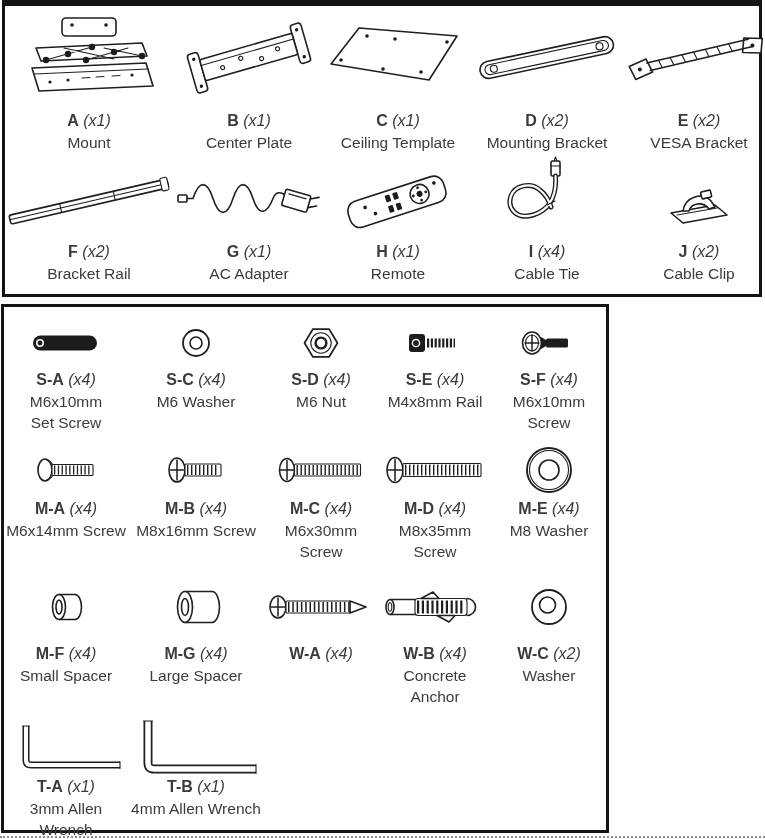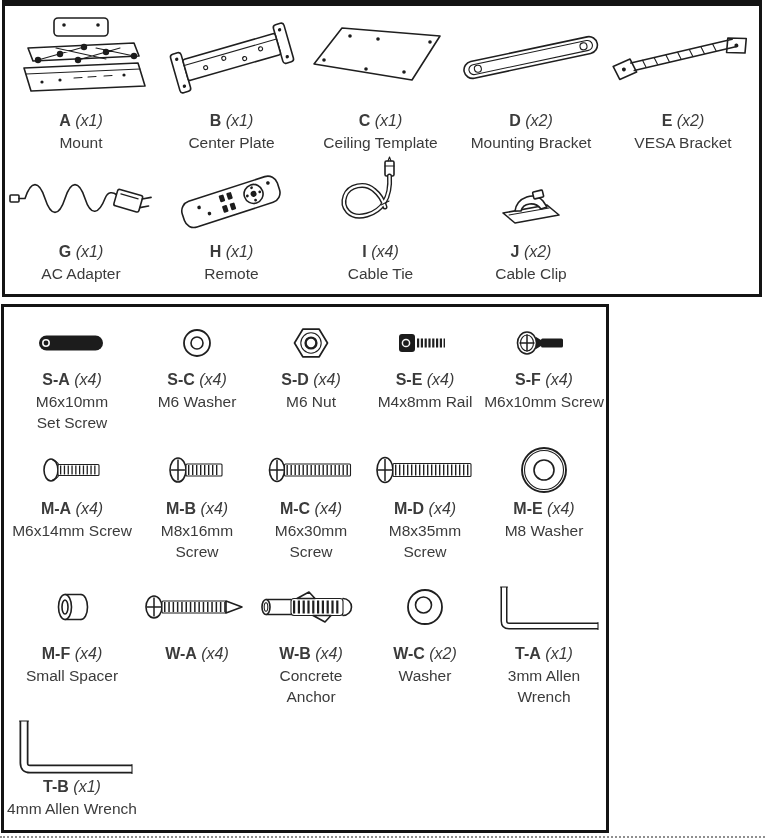--- a/index.html
+++ b/index.html
@@ -141,20 +141,36 @@
   </svg>
           </div>
     <div class="label">
       <span class="code">E</span>
       <span class="qty">(x2)</span>
     </div>
     <div class="pname">VESA Bracket</div>
   </div>
         <div class="cell">
     <div class="icon-box">
+            <svg width="168" height="76" viewBox="0 0 168 76">
+    <g transform="rotate(-13 84 38)">
+      <rect class="ln wfill" x="3" y="33" width="162" height="9" rx="2"></rect>
+      <path class="ln thin" d="M3,37.5 L165,37.5 M55,33 l0,9 M110,33 l0,9"></path>
+      <rect class="ln thin wfill" x="158" y="31" width="7" height="13" rx="1.5"></rect>
+    </g>
+  </svg>
+          </div>
+    <div class="label">
+      <span class="code">F</span>
+      <span class="qty">(x2)</span>
+    </div>
+    <div class="pname">Bracket Rail</div>
+  </div>
+        <div class="cell">
+    <div class="icon-box">
             <svg width="152" height="76" viewBox="0 0 152 76">
     <rect class="ln wfill" x="5" y="31" width="9" height="7" rx="1"></rect>
     <path class="ln" d="M14,34.5 L20,34.5 C26,16 34,16 40,34.5 S54,53 60,34.5 S74,16 80,34.5 S94,50 100,34.5 C103,27 108,28 112,31"></path>
     <g transform="rotate(16 126 38)">
       <rect class="ln wfill" x="110" y="29" width="26" height="17" rx="2"></rect>
       <path class="ln thin" d="M114,33 L132,33"></path>
       <path class="ln" d="M136,32 l8,-4 M136,41 l8,-4"></path>
     </g>
   </svg>
           </div>
@@ -381,20 +397,35 @@
   </svg>
           </div>
     <div class="label">
       <span class="code">M-F</span>
       <span class="qty">(x4)</span>
     </div>
     <div class="pname">Small Spacer</div>
   </div>
         <div class="cell">
     <div class="icon-box">
+            <svg width="56" height="50" viewBox="0 0 56 50">
+    <path class="ln" d="M17,9.5 L44,9.5 M17,40.5 L44,40.5"></path>
+    <path class="ln" d="M44,9.5 A7.5,15.5 0 0 1 44,40.5"></path>
+    <ellipse class="ln wfill" cx="17" cy="25" rx="7.5" ry="15.5"></ellipse>
+    <ellipse class="ln" cx="17" cy="25" rx="3.5" ry="8.5"></ellipse>
+  </svg>
+          </div>
+    <div class="label">
+      <span class="code">M-G</span>
+      <span class="qty">(x4)</span>
+    </div>
+    <div class="pname">Large Spacer</div>
+  </div>
+        <div class="cell">
+    <div class="icon-box">
             <svg width="112" height="34" viewBox="0 0 112 34">
     <ellipse class="ln wfill" cx="13" cy="17" rx="8" ry="11"></ellipse>
     <path class="ln" d="M13,8 L13,26 M6,17 L20,17" style="stroke-width:1.5"></path>
     <rect class="ln wfill thin" x="21" y="11" width="64" height="12" rx="1"></rect>
     <line class="thread" x1="23" y1="17" x2="84" y2="17" style="stroke-width:10;stroke-dasharray:1.5 2.8"></line>
     <polygon class="ln wfill" points="85,11 101,17 85,23"></polygon>
   </svg>
           </div>
     <div class="label">
       <span class="code">W-A</span>

